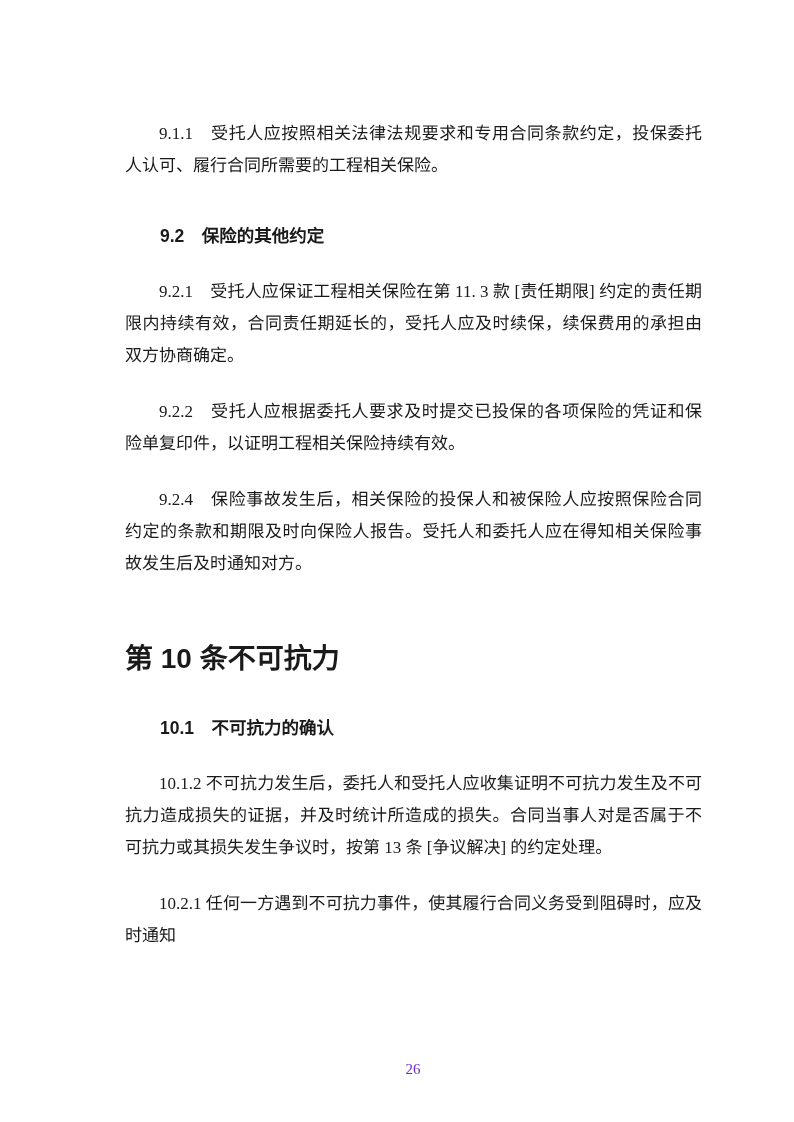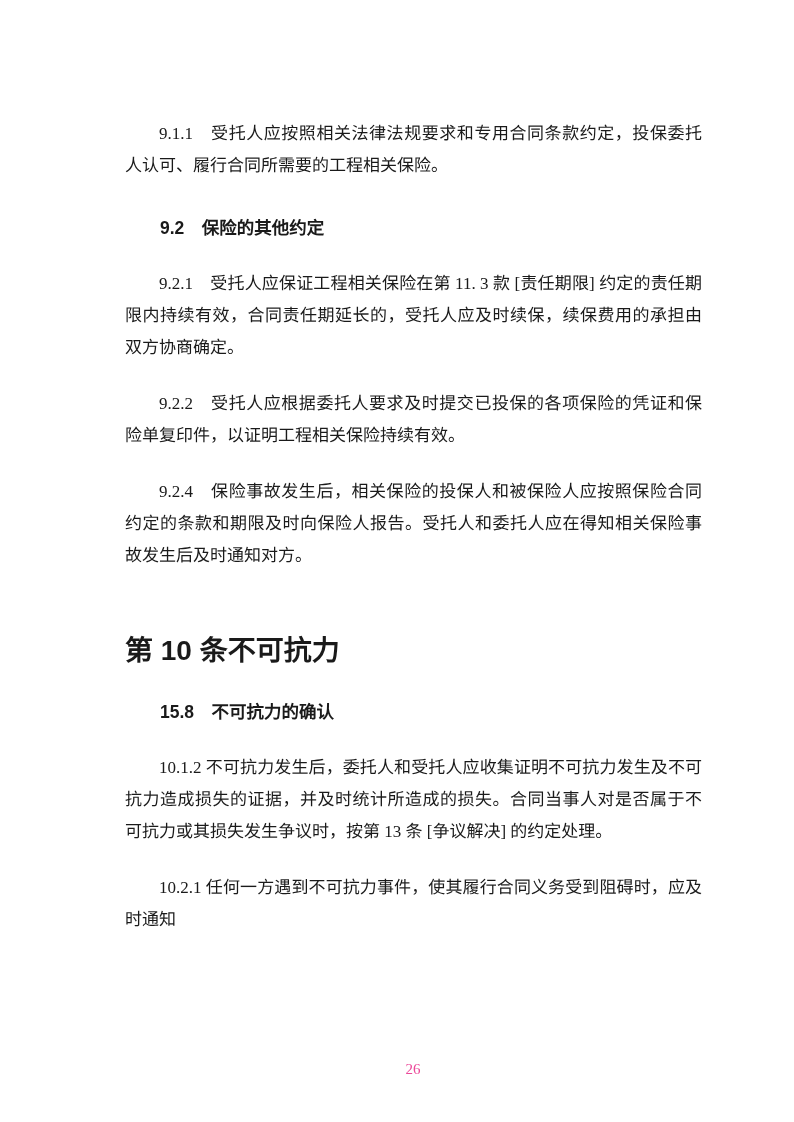--- a/index.html
+++ b/index.html
@@ -32,53 +32,53 @@
     text-indent: 2em;
     font-weight: 400;
   }
   h3.section {
     font-size: 17.5px;
     font-weight: 700;
     text-indent: 2em;
     font-family: "Liberation Sans", "DejaVu Sans", sans-serif;
     margin-top: 14px;
   }
-  .blk + h3.section { margin-top: 14px; }
+  .blk + h3.section { margin-top: 22px; }
   h2.clause {
     font-size: 28px;
     line-height: 30px;
     font-weight: 700;
     text-indent: 0;
     font-family: "Liberation Sans", "DejaVu Sans", sans-serif;
   }
   .blk + h2.clause { margin-top: 48px; }
   .footer {
     position: absolute;
     top: 1036px;
     left: 0;
     width: 100%;
     text-align: center;
   }
   .page-number {
     font-size: 15px;
     font-family: "Liberation Serif", "DejaVu Serif", serif;
-    color: #ec4899;
+    color: #6d28d9;
   }
 </style>
 </head>
 <body>
 
 <div class="page">
   <main class="content" id="content">
       <p class="blk para">9.1.1　受托人应按照相关法律法规要求和专用合同条款约定，投保委托人认可、履行合同所需要的工程相关保险。</p>
       <h3 class="blk section">9.2　保险的其他约定</h3>
       <p class="blk para">9.2.1　受托人应保证工程相关保险在第 11. 3 款 [责任期限] 约定的责任期限内持续有效，合同责任期延长的，受托人应及时续保，续保费用的承担由双方协商确定。</p>
       <p class="blk para">9.2.2　受托人应根据委托人要求及时提交已投保的各项保险的凭证和保险单复印件，以证明工程相关保险持续有效。</p>
       <p class="blk para">9.2.4　保险事故发生后，相关保险的投保人和被保险人应按照保险合同约定的条款和期限及时向保险人报告。受托人和委托人应在得知相关保险事故发生后及时通知对方。</p>
       <h2 class="blk clause">第 10 条不可抗力</h2>
-      <h3 class="blk section">15.8　不可抗力的确认</h3>
+      <h3 class="blk section">10.1　不可抗力的确认</h3>
       <p class="blk para">10.1.2 不可抗力发生后，委托人和受托人应收集证明不可抗力发生及不可抗力造成损失的证据，并及时统计所造成的损失。合同当事人对是否属于不可抗力或其损失发生争议时，按第 13 条 [争议解决] 的约定处理。</p>
       <p class="blk para">10.2.1 任何一方遇到不可抗力事件，使其履行合同义务受到阻碍时，应及时通知</p>
     </main>
   <footer class="footer">
     <span class="page-number">26</span>
   </footer>
 </div>
 
 </body></html>

